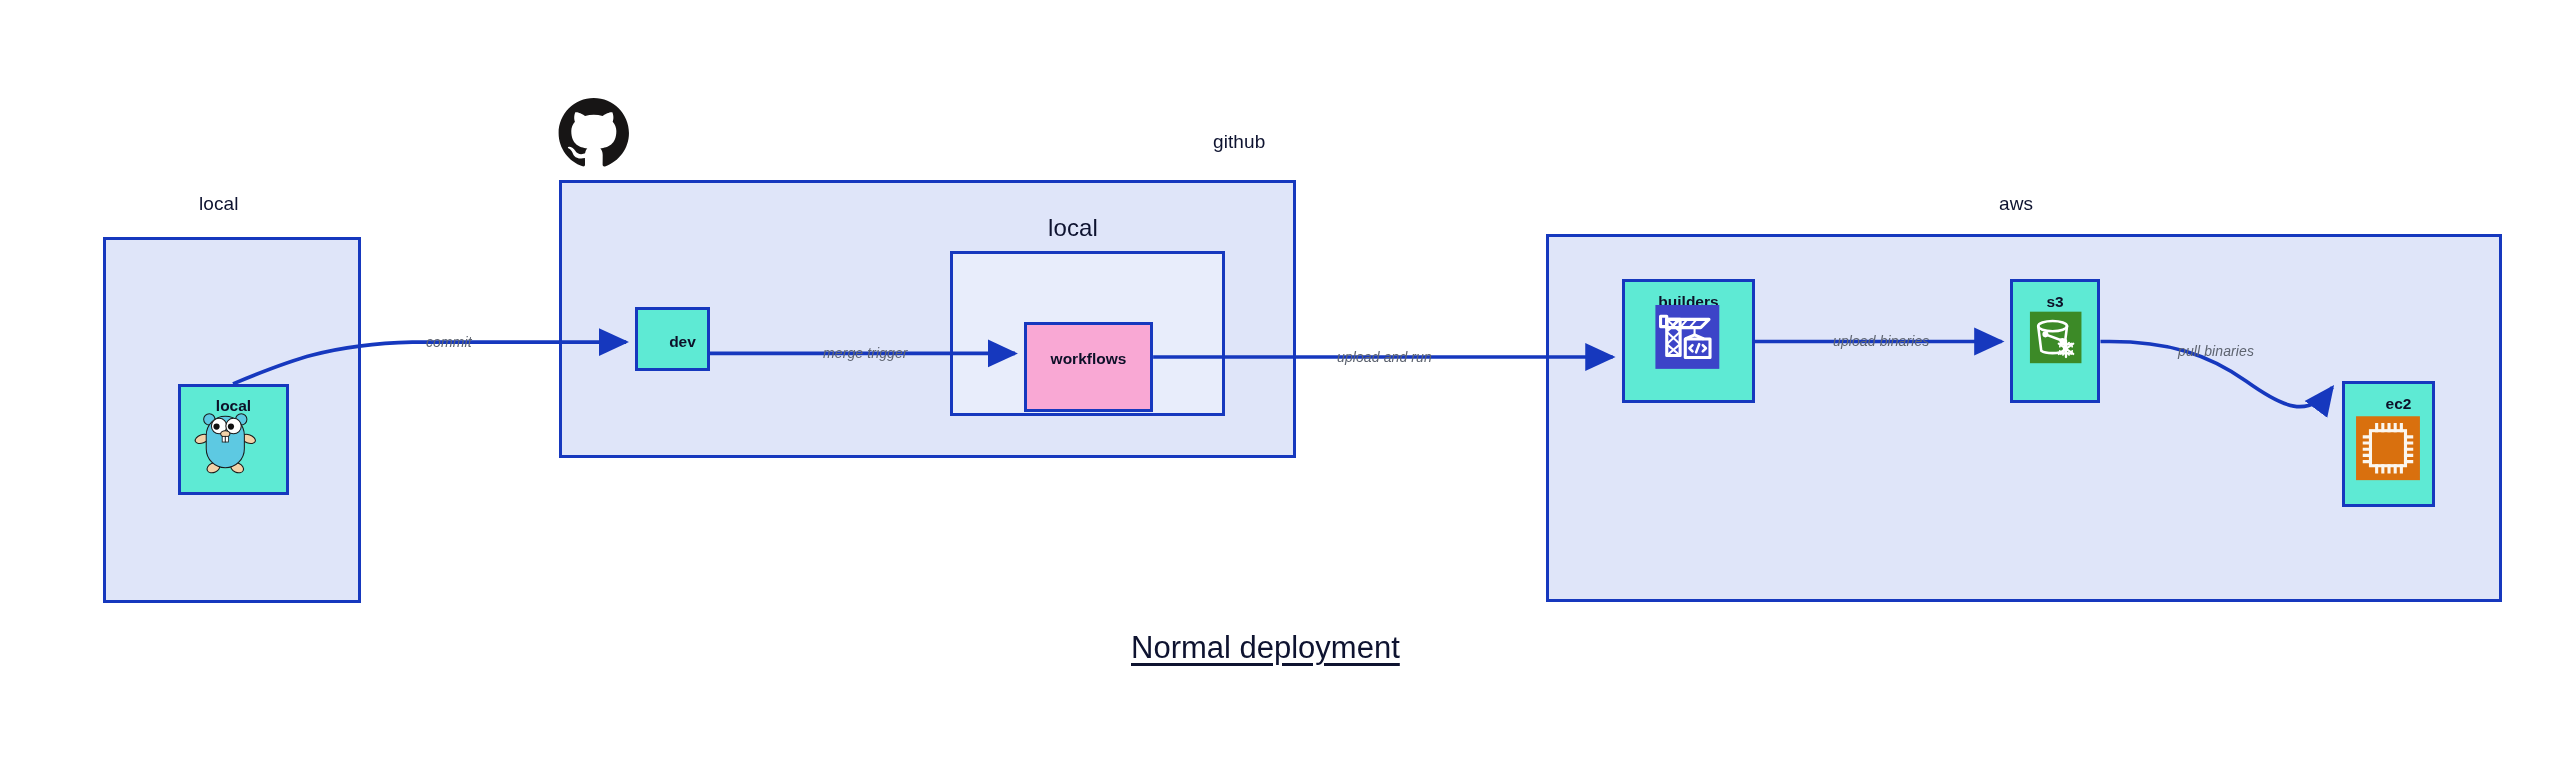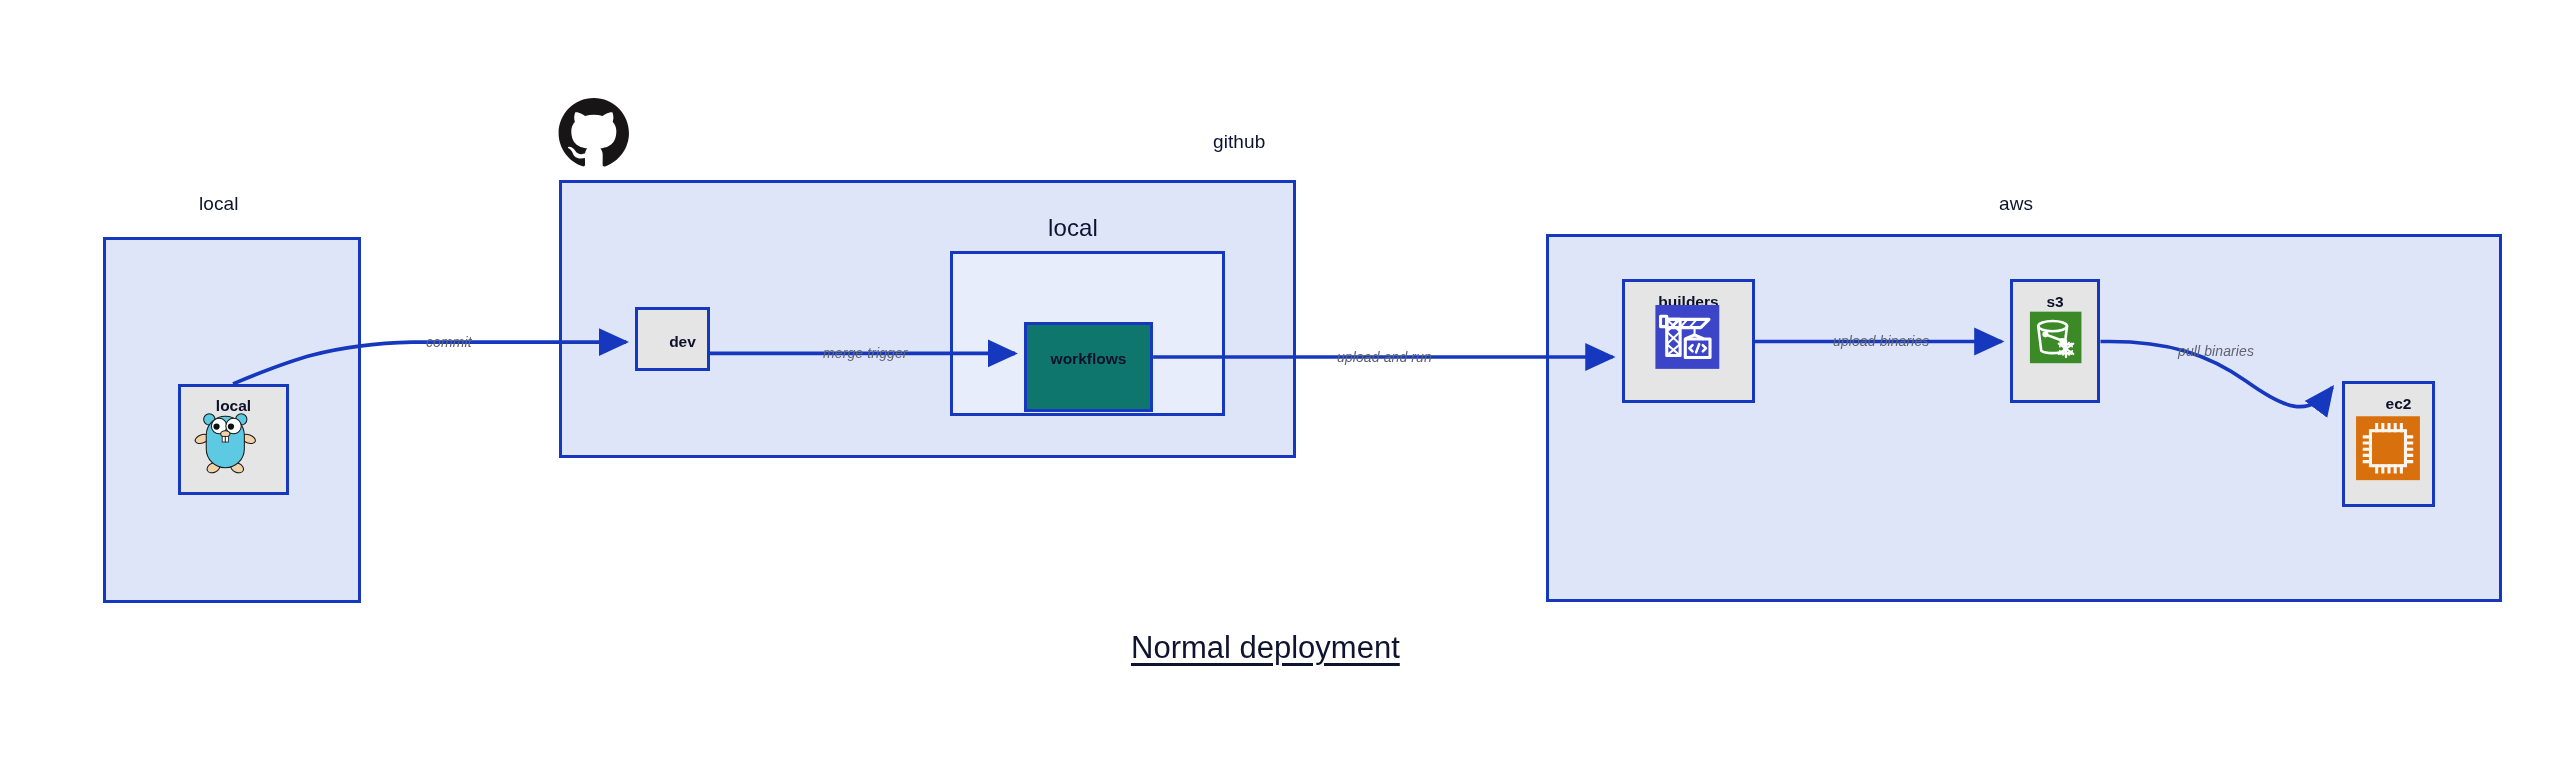--- a/index.html
+++ b/index.html
@@ -38,21 +38,21 @@
     font-size: 19px;
     font-weight: 400;
     color: #0e1330;
     white-space: nowrap;
     letter-spacing: 0.1px;
   }
 
   
   .node {
     position: absolute;
-    background: #e5e5e5;
+    background: #5eead4;
     border: 3.6px solid #1638be;
     box-sizing: border-box;
   }
   .node-label {
     position: absolute;
     left: 0;
     right: 0;
     text-align: center;
     font-size: 15.5px;
     font-weight: 700;
@@ -109,21 +109,21 @@
   <div class="group-title" style="left:1213px; top:131px;">github</div>
   <div class="group" id="g-github" style="left:559px; top:180px; width:737px; height:278px;"></div>
 
   <div class="group-title" style="left:1048px; top:214px; font-size:24px;">local</div>
   <div class="group-sub" id="g-master" style="left:950px; top:251px; width:275px; height:165px;"></div>
 
   <div class="node" id="n-dev" style="left:635px; top:307px; width:75px; height:64px;">
     <div class="node-label" style="top:23px;padding-left:20px;">dev</div>
   </div>
 
-  <div class="node" id="n-workflows" style="left:1024px; top:322px; width:129px; height:90px; background:#0f766e;">
+  <div class="node" id="n-workflows" style="left:1024px; top:322px; width:129px; height:90px; background:#f9a8d4;">
     <div class="node-label" style="top:25px;">workflows</div>
   </div>
 
   <div class="group-title" style="left:1999px; top:193px;">aws</div>
   <div class="group" id="g-aws" style="left:1546px; top:234px; width:956px; height:368px;"></div>
 
   <div class="node" id="n-builders" style="left:1622px; top:279px; width:133px; height:124px;">
     <div class="node-label" style="top:11.3px;">builders</div>
   </div>
 

